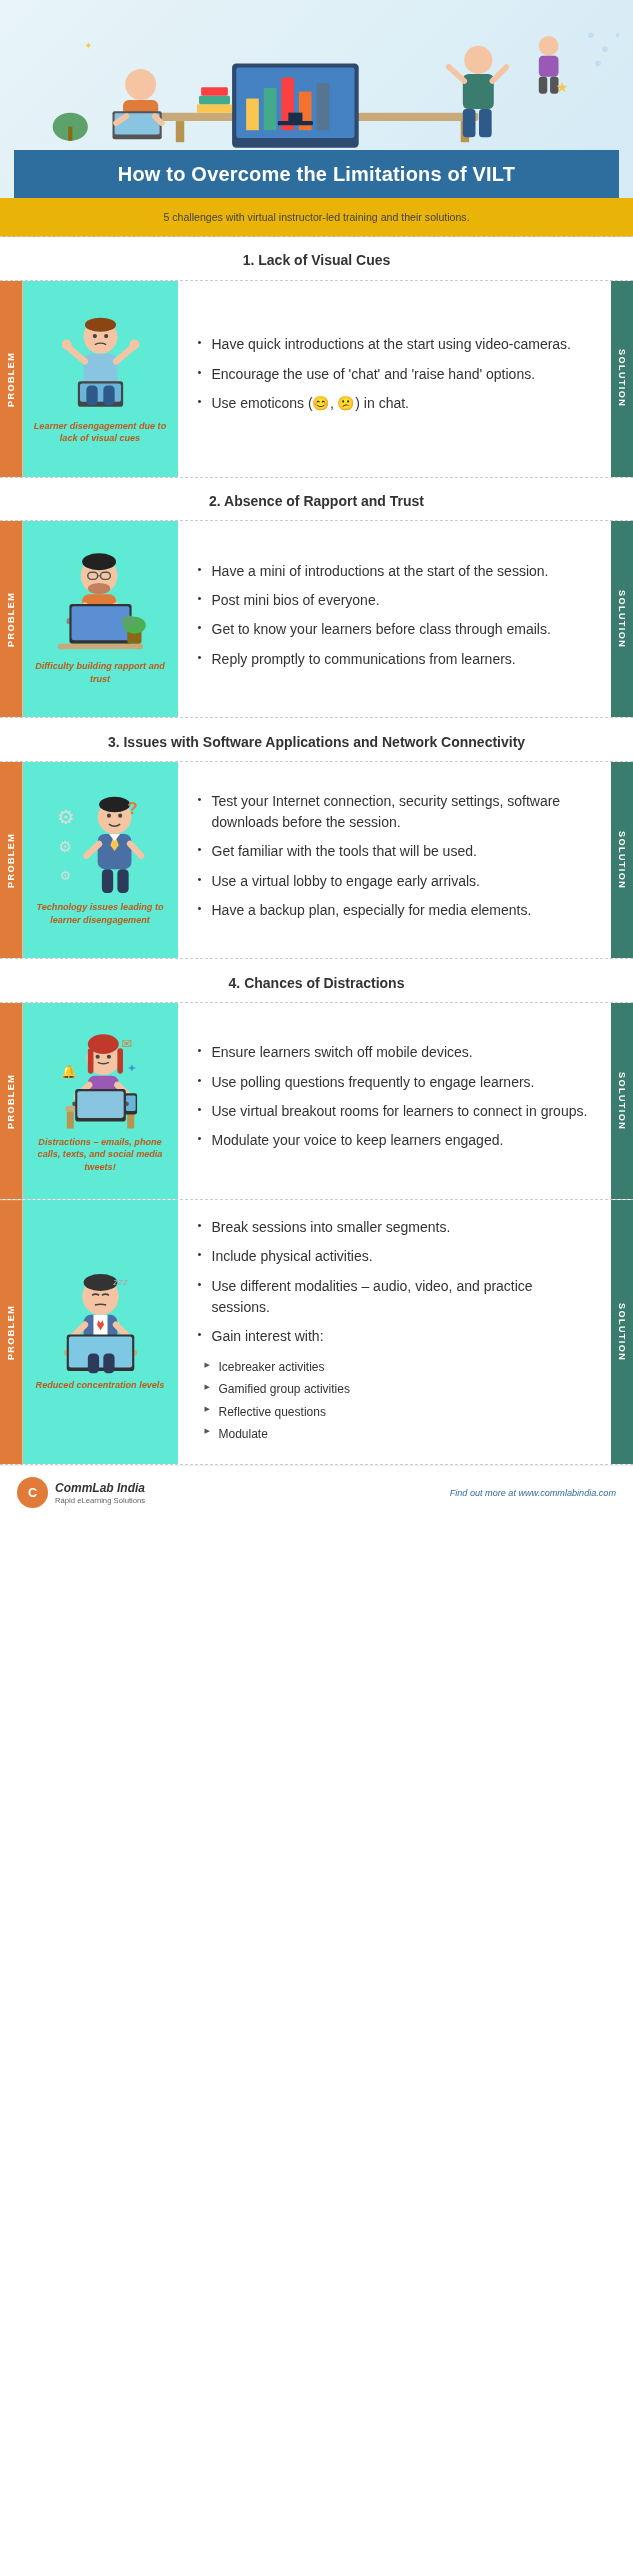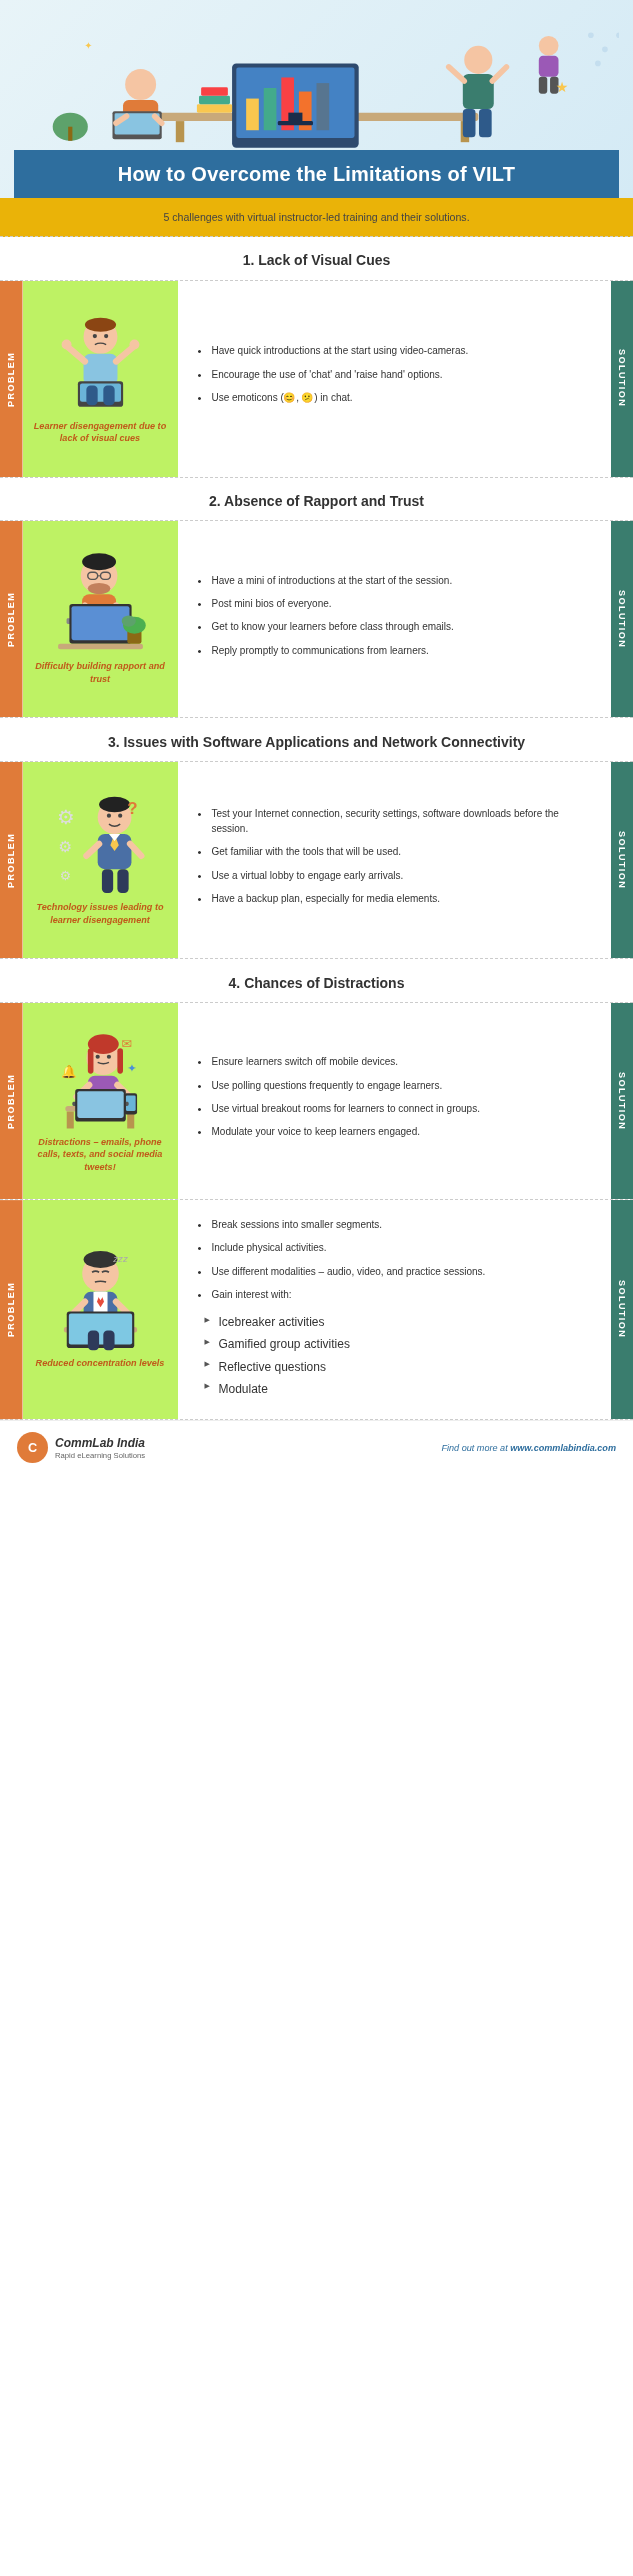--- a/index.html
+++ b/index.html
@@ -78,21 +78,21 @@
     .side-label.problem {
       background: #e07b39;
       transform: rotate(180deg);
     }
     .side-label.solution {
       background: #3a7d6e;
     }
 
     
     .problem-area {
-      background: #bef264;
+      background: #5eead4;
       width: 155px;
       min-width: 155px;
       display: flex;
       flex-direction: column;
       align-items: center;
       justify-content: center;
       padding: 14px 7px;
       text-align: center;
     }
     .problem-area .illustration {
@@ -121,21 +121,21 @@
       justify-content: center;
     }
     .solution-area ul {
       list-style: none;
       padding: 0;
     }
     .solution-area ul li {
       position: relative;
       padding-left: 14px;
       margin-bottom: 8.4px;
-      font-size: 10px;
+      font-size: 14px;
       color: #333;
       line-height: 1.5;
     }
     .solution-area ul li::before {
       content: '•';
       position: absolute;
       left: 0;
       color: #333;
       font-size: 11.3px;
     }
@@ -565,16 +565,16 @@
 <div class="footer">
   <div class="footer-logo">
     <div class="logo-circle">C</div>
     <div>
       <div class="logo-text">CommLab India</div>
       <div class="logo-sub">Rapid eLearning Solutions</div>
     </div>
   </div>
   <div class="footer-url">
     <span>Find out more at </span>
-    <span style="color:#2e6e9e;font-style:italic;font-weight:bold;">www.commlabindia.com</span>
+    <span style="color:#2e6e9e;font-style:italic;">www.commlabindia.com</span>
   </div>
 </div>
 
 
 </body></html>

